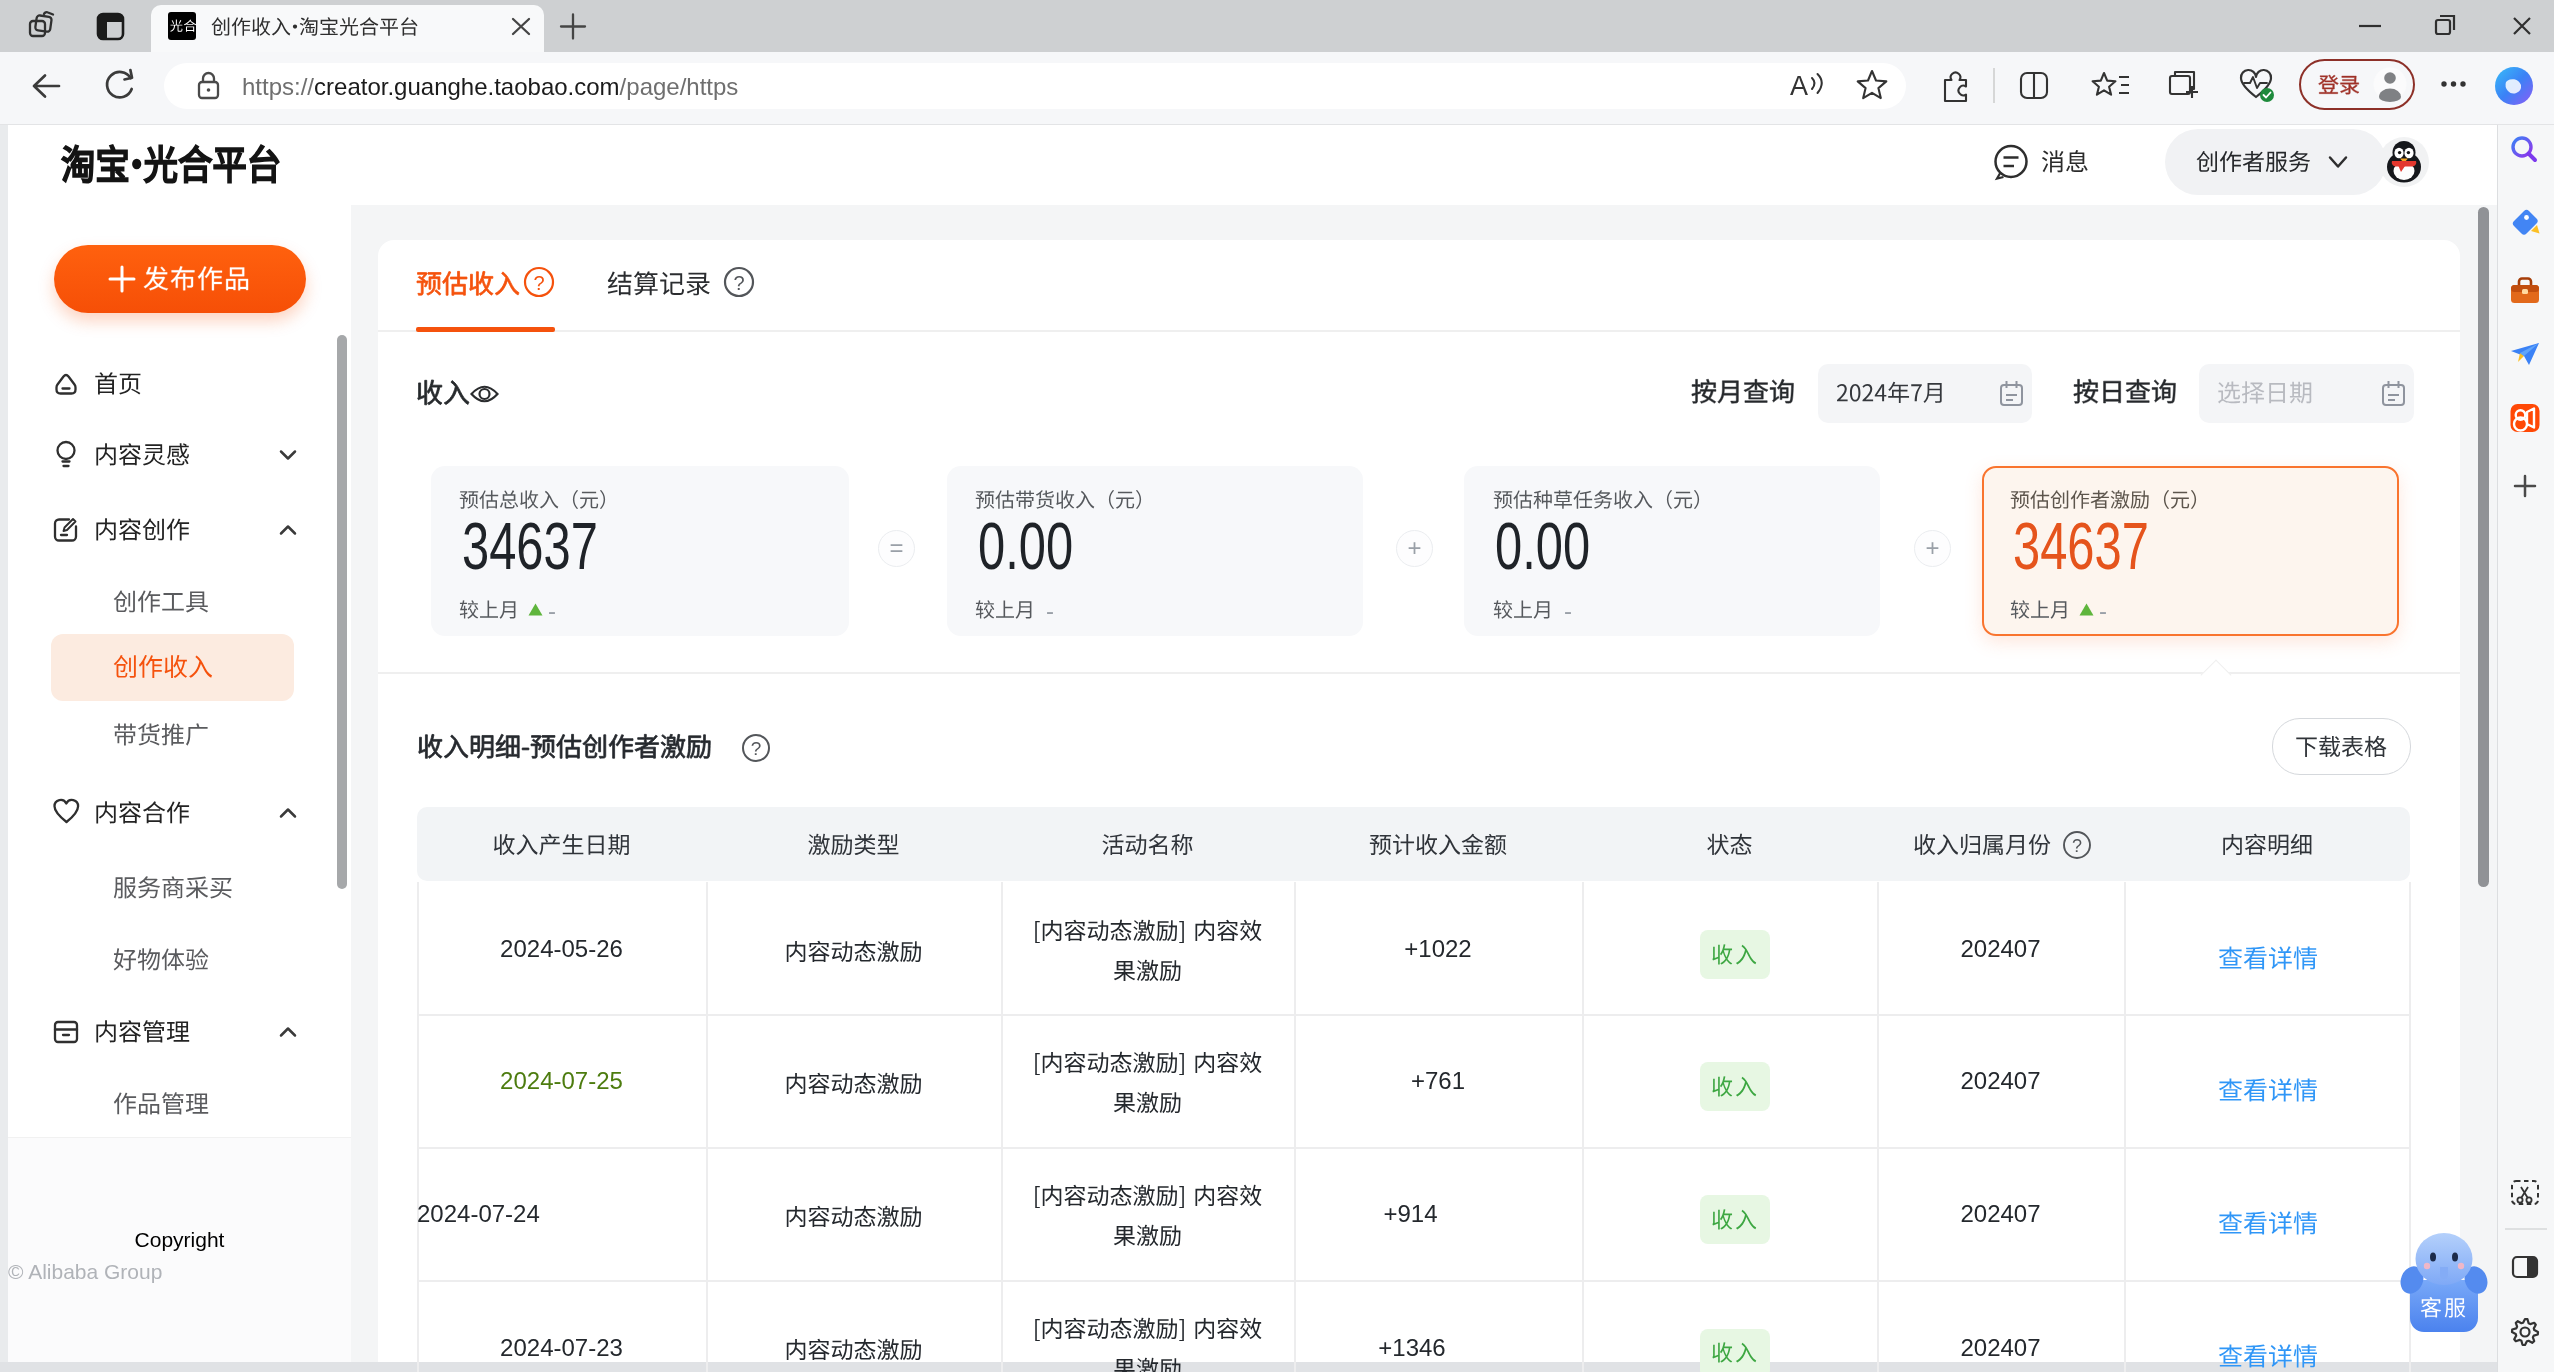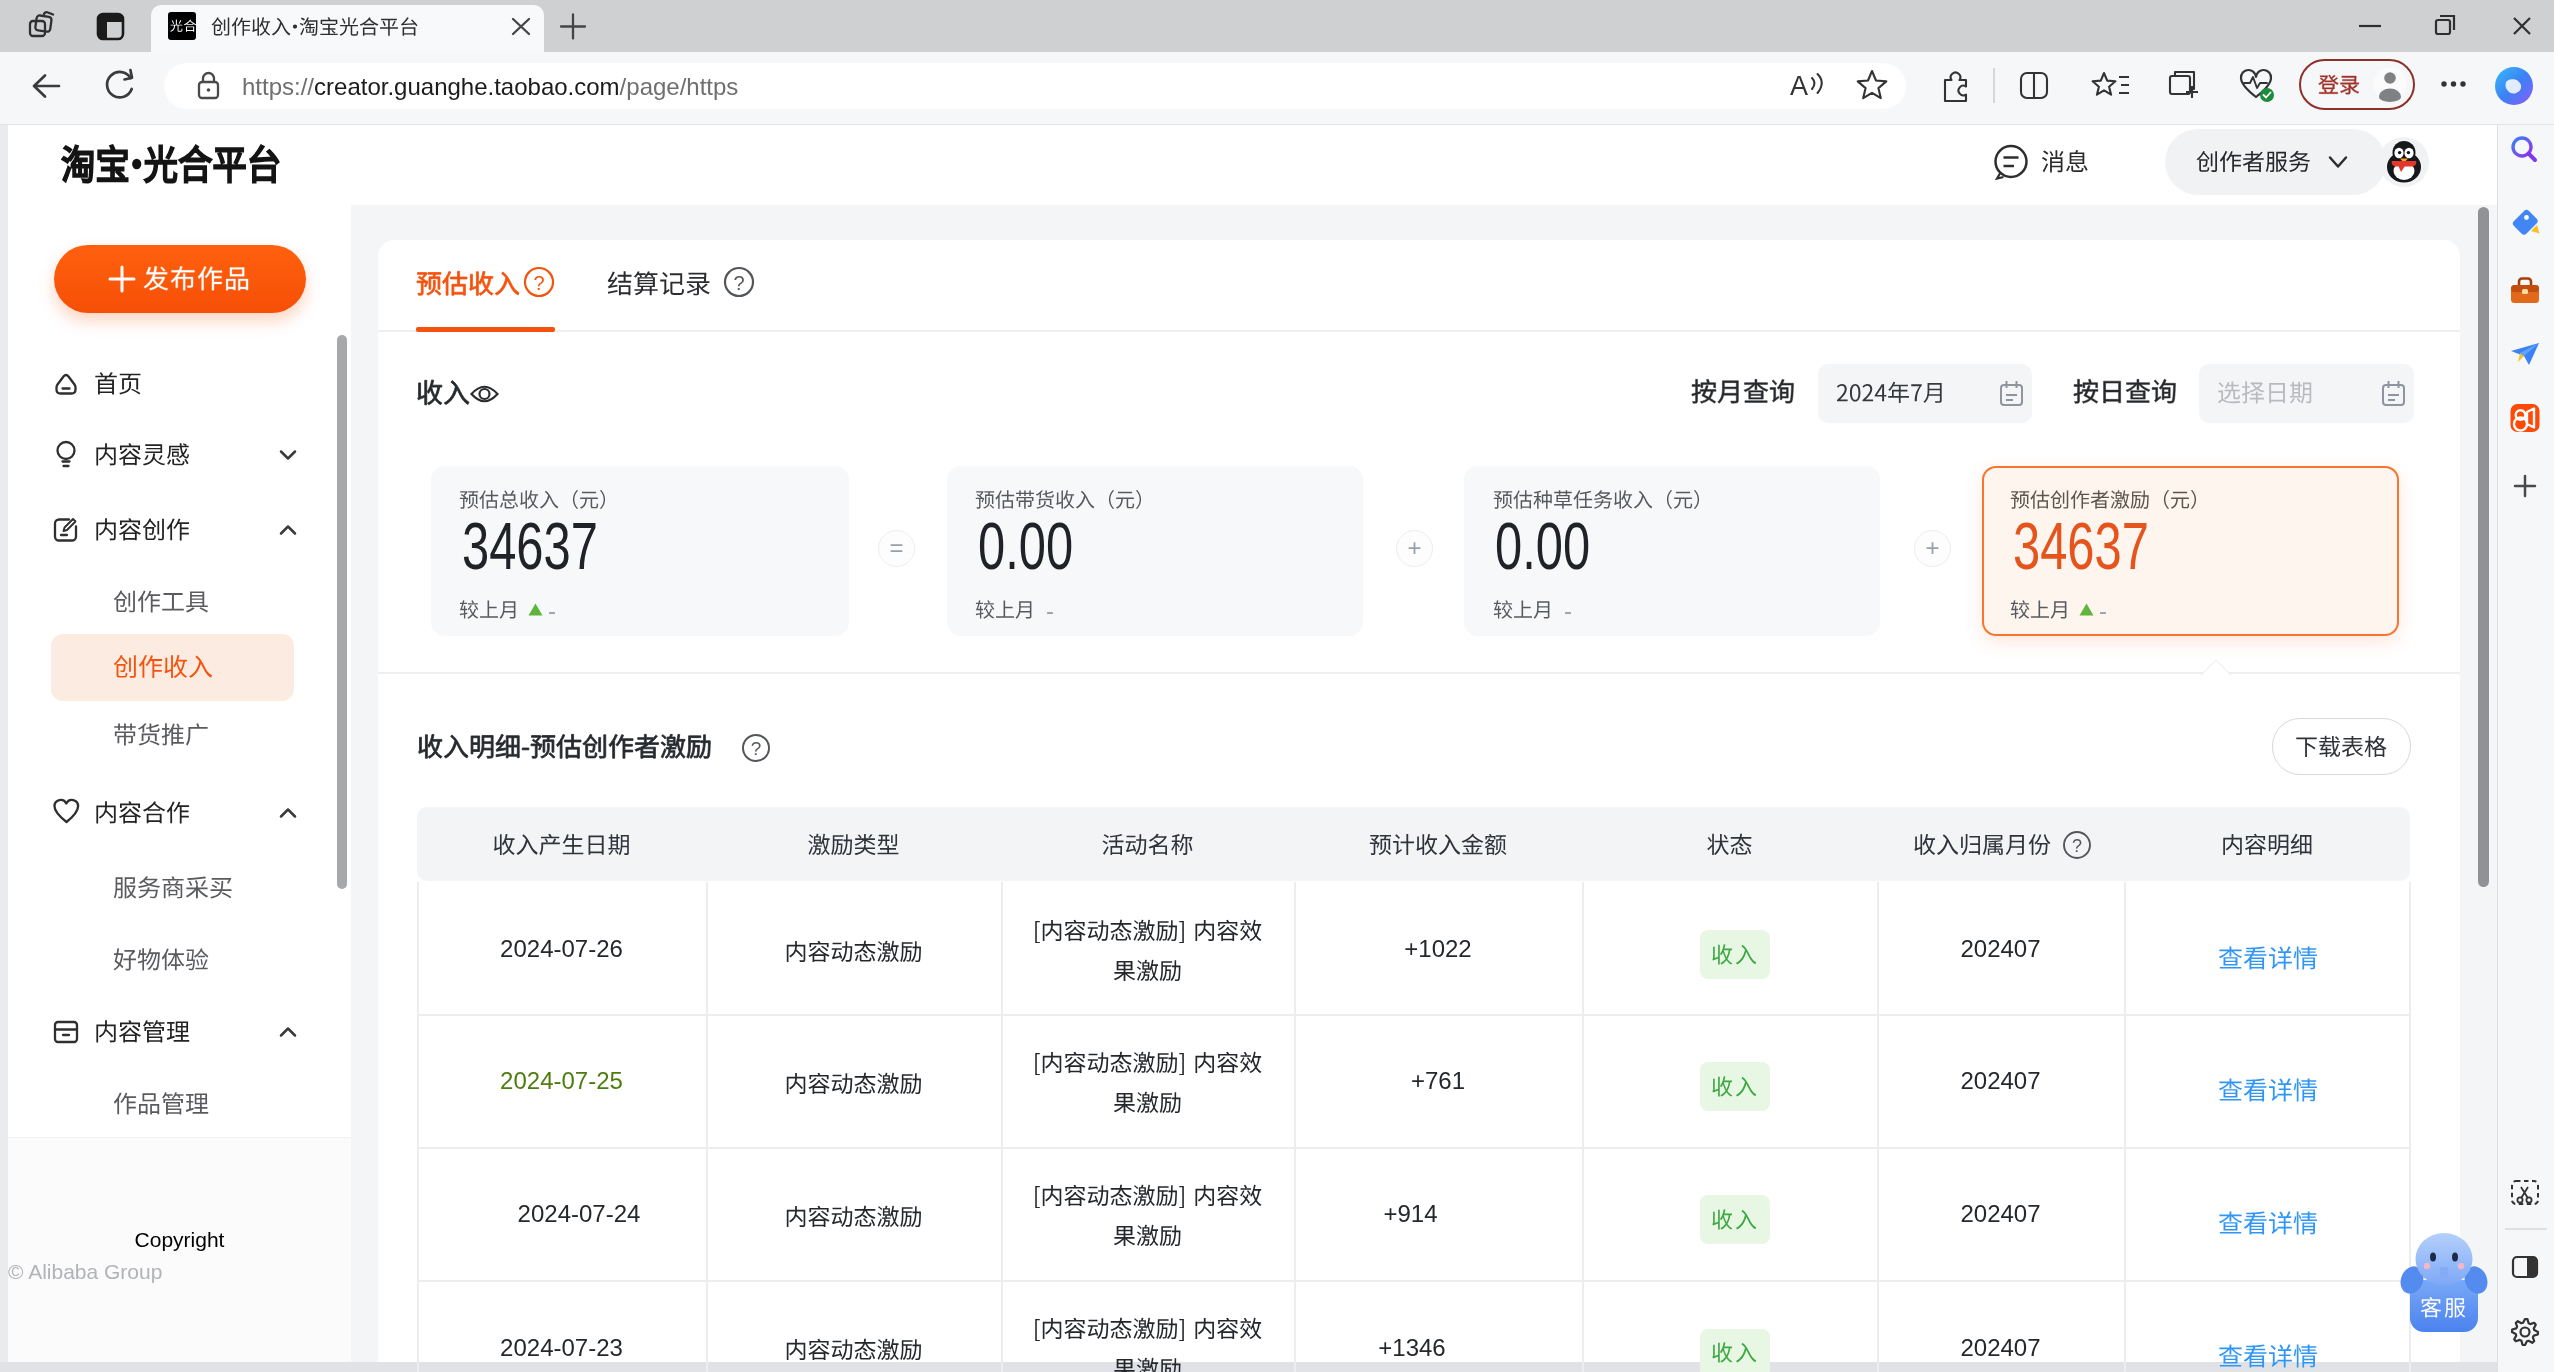--- a/index.html
+++ b/index.html
@@ -86,23 +86,23 @@
 
 <div class="abs" style="left:417px;top:882px;width:1.5px;height:490px;background:#ededee"></div>
 <div class="abs" style="left:706px;top:882px;width:1.5px;height:490px;background:#ededee"></div>
 <div class="abs" style="left:1001px;top:882px;width:1.5px;height:490px;background:#ededee"></div>
 <div class="abs" style="left:1294px;top:882px;width:1.5px;height:490px;background:#ededee"></div>
 <div class="abs" style="left:1582px;top:882px;width:1.5px;height:490px;background:#ededee"></div>
 <div class="abs" style="left:1877px;top:882px;width:1.5px;height:490px;background:#ededee"></div>
 <div class="abs" style="left:2124px;top:882px;width:1.5px;height:490px;background:#ededee"></div>
 <div class="abs" style="left:2409px;top:882px;width:1.5px;height:490px;background:#ededee"></div>
 
-<div class="abs" style="left:417px;top:935px;width:289px;text-align:center;font-size:24px;color:#24282d;">2024-07-26</div>
+<div class="abs" style="left:417px;top:935px;width:289px;text-align:center;font-size:24px;color:#24282d;">2024-05-26</div>
 <div class="abs" style="left:417px;top:1067px;width:289px;text-align:center;font-size:24px;color:#4d7c0f;">2024-07-25</div>
-<div class="abs" style="left:417px;top:1200px;width:289px;text-align:center;font-size:24px;color:#24282d;padding-left:35px;">2024-07-24</div>
+<div class="abs" style="left:417px;top:1200px;width:289px;font-size:24px;color:#24282d;">2024-07-24</div>
 <div class="abs" style="left:417px;top:1334px;width:289px;text-align:center;font-size:24px;color:#24282d;">2024-07-23</div>
 
 <div class="abs" style="left:1294px;top:935px;width:288px;text-align:center;font-size:24px;color:#24282d;">+1022</div>
 <div class="abs" style="left:1294px;top:1067px;width:288px;text-align:center;font-size:24px;color:#24282d;">+761</div>
 <div class="abs" style="left:1294px;top:1200px;width:233px;text-align:center;font-size:24px;color:#24282d;">+914</div>
 <div class="abs" style="left:1294px;top:1334px;width:236px;text-align:center;font-size:24px;color:#24282d;">+1346</div>
 
 <div class="abs" style="left:1700px;top:930px;width:70px;height:49px;background:#e7f7e3;border-radius:8px;"></div>
 <div class="abs" style="left:1700px;top:1062px;width:70px;height:49px;background:#e7f7e3;border-radius:8px;"></div>
 <div class="abs" style="left:1700px;top:1195px;width:70px;height:49px;background:#e7f7e3;border-radius:8px;"></div>

